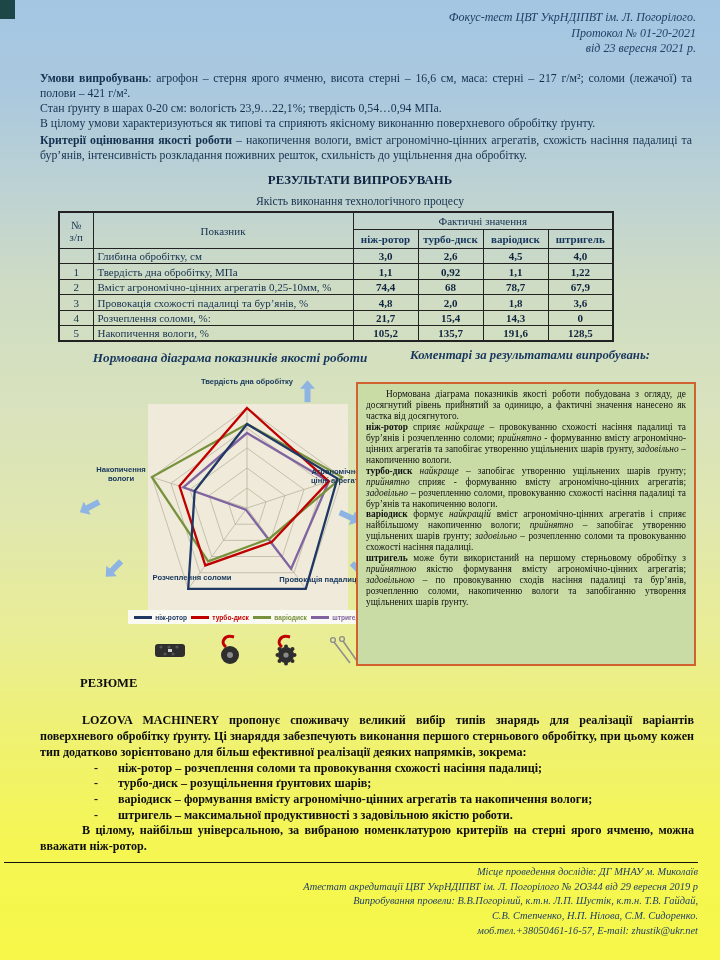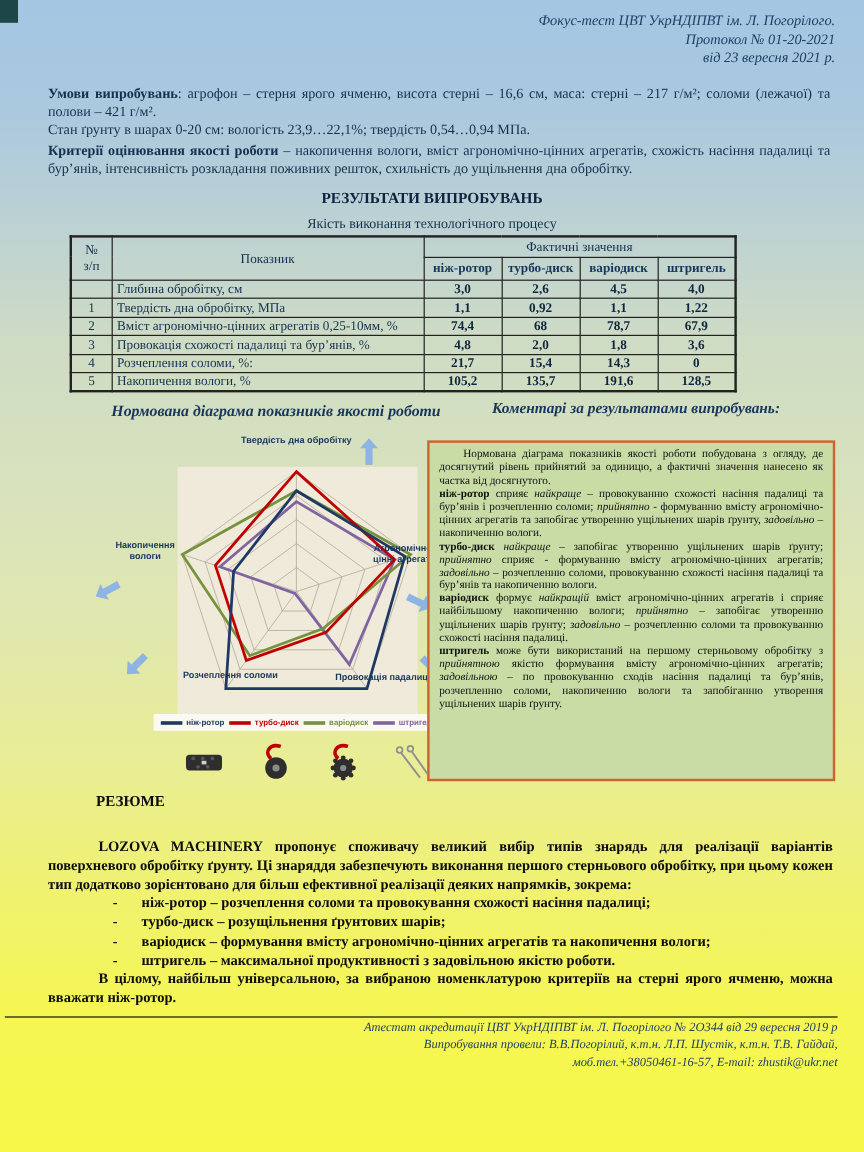--- a/index.html
+++ b/index.html
@@ -93,20 +93,21 @@
 
   <div class="doc-header">
     <div>Фокус-тест ЦВТ УкрНДІПВТ ім. Л. Погорілого.</div>
     <div>Протокол № 01-20-2021</div>
     <div>від 23 вересня 2021 р.</div>
   </div>
 
   <div class="intro">
     <p><span style="font-weight: bold;">Умови випробувань</span><span>: агрофон – стерня ярого ячменю, висота стерні – 16,6 см, маса: стерні – 217 г/м²; соломи (лежачої) та полови – 421 г/м².</span></p>
     <p><span>Стан ґрунту в шарах 0-20 см: вологість 23,9…22,1%; твердість 0,54…0,94 МПа.</span></p>
+    <p><span>В цілому умови характеризуються як типові та сприяють якісному виконанню поверхневого обробітку ґрунту.</span></p>
     <p class="gap"><span style="font-weight: bold;">Критерії оцінювання якості роботи</span><span> – накопичення вологи, вміст агрономічно-цінних агрегатів, схожість насіння падалиці та бур’янів, інтенсивність розкладання поживних решток, схильність до ущільнення дна обробітку.</span></p>
   </div>
 
   <div class="results-title">РЕЗУЛЬТАТИ ВИПРОБУВАНЬ</div>
   <div class="table-caption">Якість виконання технологічного процесу</div>
 
   <table class="results">
     <tbody>
         <tr>
       <th class="no-col" rowspan="2">№
@@ -288,17 +289,19 @@
     </div>
     <div class="bullet">
       <span class="dash">-</span>
       <span>штригель – максимальної продуктивності з задовільною якістю роботи.</span>
     </div>
     <p class="resume-close">В цілому, найбільш універсальною, за вибраною номенклатурою критеріїв на стерні ярого ячменю, можна вважати ніж-ротор.</p>
   </div>
 
   <div class="footer-rule"></div>
   <div class="doc-footer">
+    <div>Місце проведення дослідів: ДГ МНАУ м. Миколаїв</div>
     <div>Атестат акредитації ЦВТ УкрНДІПВТ ім. Л. Погорілого № 2О344 від 29 вересня 2019 р</div>
     <div>Випробування провели: В.В.Погорілий, к.т.н. Л.П. Шустік, к.т.н. Т.В. Гайдай,</div>
+    <div>С.В. Степченко, Н.П. Нілова, С.М. Сидоренко.</div>
     <div>моб.тел.+38050461-16-57, E-mail: zhustik@ukr.net</div>
   </div>
 </div>
 
 </body></html>

